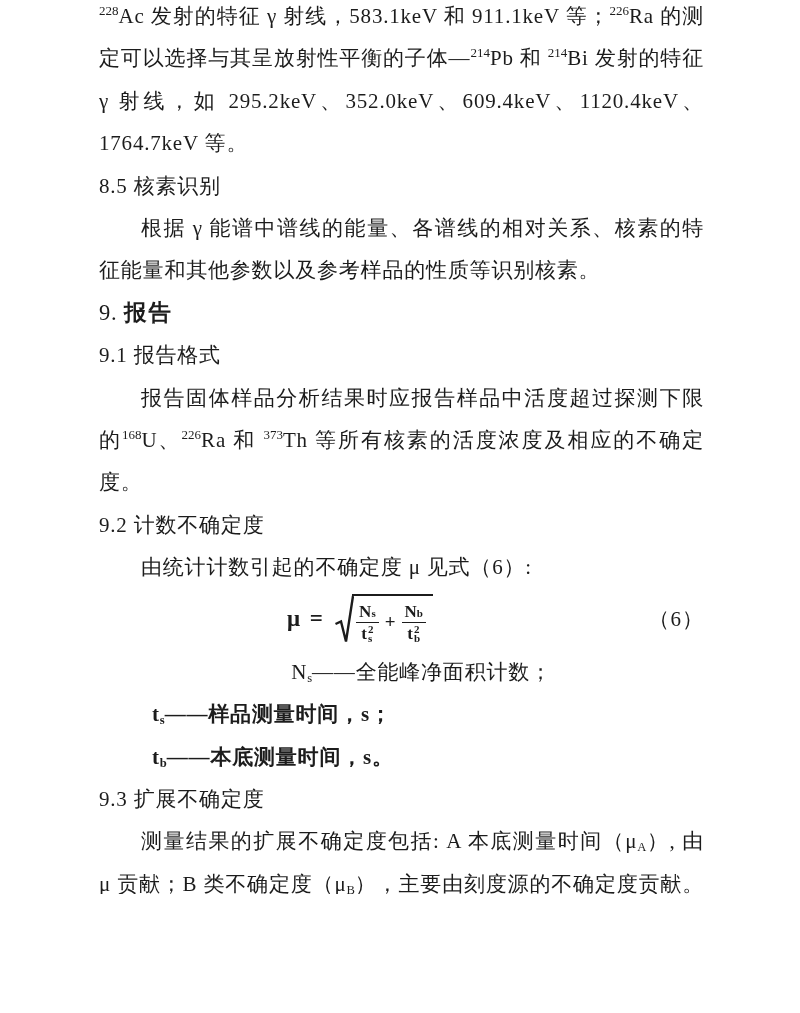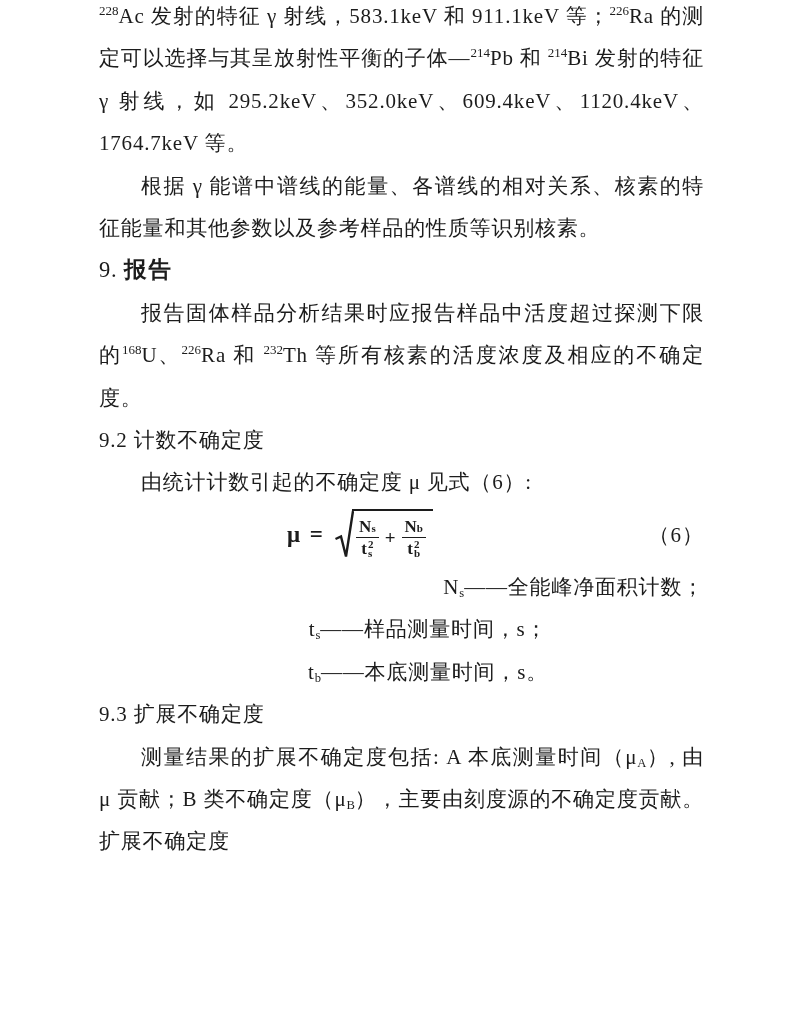--- a/index.html
+++ b/index.html
@@ -19,22 +19,22 @@
   }
   .blk{
     line-height:42.4px;
     text-align:justify;
     letter-spacing:0.8px;
   }
   .blk.heading{text-align:left;}
   .blk.indent{text-indent:2em;}
   .blk.h9{font-size:22.5px;}
   .blk.h9 b{letter-spacing:2px;margin-top:28px;}
-  .blk.def-n{padding-left:40px;text-align:right;}
-  .blk.def-t{padding-left:53px;text-align:center;}
+  .blk.def-n{padding-left:40px;text-align:center;}
+  .blk.def-t{padding-left:53px;text-align:left;font-weight:bold;}
   sup{font-size:0.62em;vertical-align:super;line-height:0;letter-spacing:0;}
   sub{font-size:0.6em;vertical-align:-0.25em;line-height:0;letter-spacing:0;}
   b{font-weight:700;}
 
   
   .formula-row{
     display:flex;align-items:center;
     height:62px;
     font-weight:700;
     text-align:left;letter-spacing:0;
@@ -68,23 +68,25 @@
   .pn-num{color:#8b5cf6;letter-spacing:1px;}
 </style>
 </head>
 <body>
 
 <div class="page">
   <div class="content">
 
     <div id="blocks-a">
         <div class="blk para"><sup>228</sup><span>Ac 发射的特征 γ 射线，583.1keV 和 911.1keV 等；</span><sup>226</sup><span>Ra 的测定可以选择与其呈放射性平衡的子体—</span><sup>214</sup><span>Pb 和 </span><sup>214</sup><span>Bi 发射的特征 γ 射线，如 295.2keV、352.0keV、609.4keV、1120.4keV、1764.7keV 等。</span></div>
+        <div class="blk heading"><span>8.5 核素识别</span></div>
         <div class="blk para indent"><span>根据 γ 能谱中谱线的能量、各谱线的相对关系、核素的特征能量和其他参数以及参考样品的性质等识别核素。</span></div>
         <div class="blk heading h9"><span>9. </span><b>报告</b></div>
-        <div class="blk para indent"><span>报告固体样品分析结果时应报告样品中活度超过探测下限的</span><sup>168</sup><span>U、</span><sup>226</sup><span>Ra 和 </span><sup>232</sup><span>Th 等所有核素的活度浓度及相应的不确定度。</span></div>
+        <div class="blk heading"><span>9.1 报告格式</span></div>
+        <div class="blk para indent"><span>报告固体样品分析结果时应报告样品中活度超过探测下限的</span><sup>168</sup><span>U、</span><sup>226</sup><span>Ra 和 </span><sup>373</sup><span>Th 等所有核素的活度浓度及相应的不确定度。</span></div>
         <div class="blk heading"><span>9.2 计数不确定度</span></div>
         <div class="blk para indent"><span>由统计计数引起的不确定度 μ 见式（6）:</span></div>
       </div>
 
     <div class="blk formula-row">
       <span class="feq">
         <span class="lhs">μ =</span>
         <span class="sqrt">
           <svg class="radical" width="20" height="52" viewBox="0 0 20 52" aria-hidden="true">
             <path d="M1.5 30 L7 27.5 L12 47.5 L19 2" fill="none" stroke="currentColor" stroke-width="2.4"></path>

